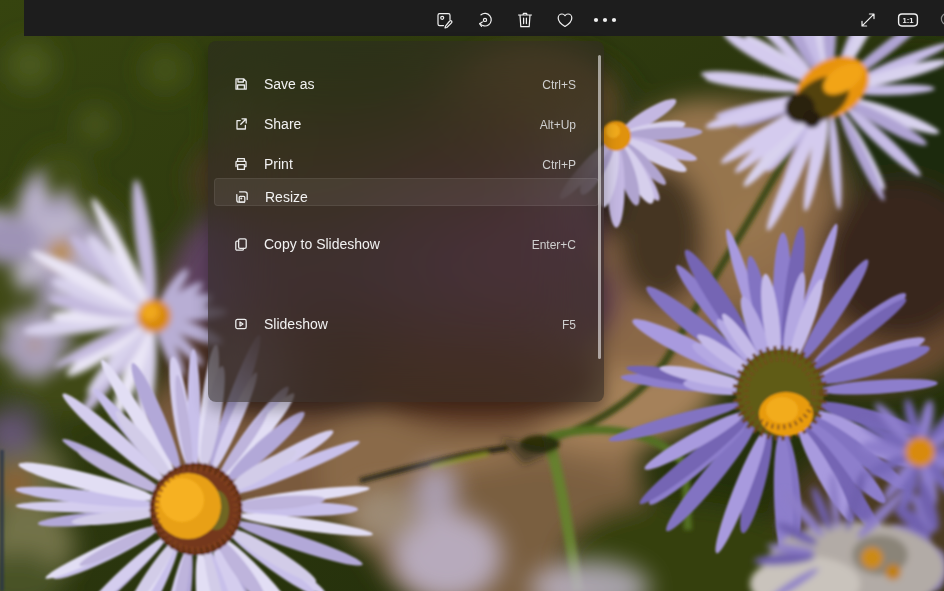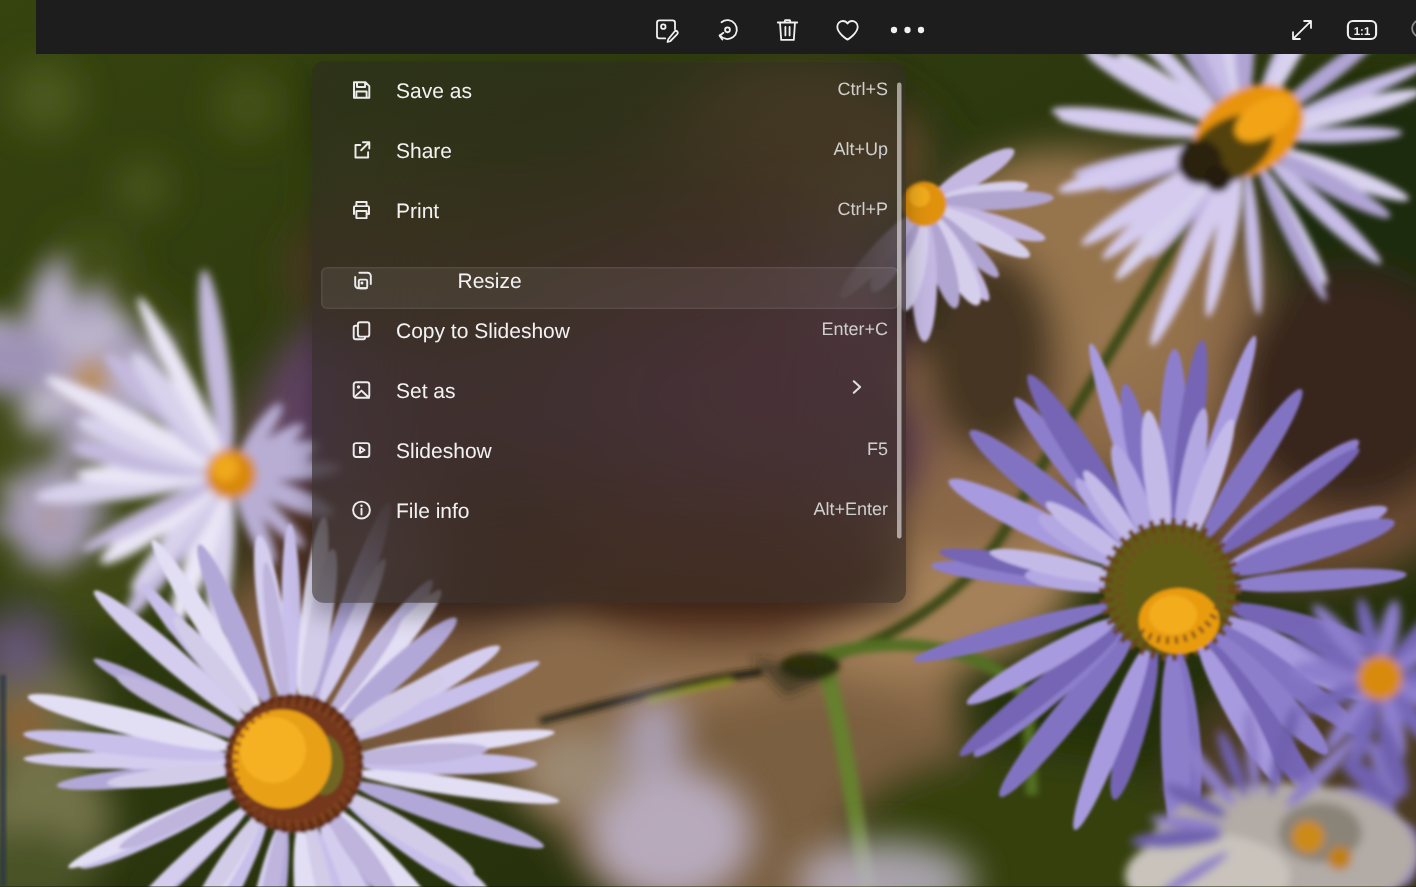--- a/index.html
+++ b/index.html
@@ -1,26 +1,26 @@
 <!DOCTYPE html>
 <html><head><meta charset="utf-8"><style>
 html,body{margin:0;padding:0;background:#000;}
 #stage{position:relative;width:944px;height:591px;overflow:hidden;font-family:"Liberation Sans",sans-serif;}
 #topbar{position:absolute;left:0;top:0;width:944px;height:36px;background:#1d1d1d;margin-left:24px;}
 .tic{position:absolute;top:10px;width:20px;height:20px;}
 #menu{position:absolute;left:208px;top:41px;width:396px;height:361px;border-radius:8px;
  background:rgba(42,40,37,0.55);backdrop-filter:blur(40px) saturate(120%);
  box-shadow:0 8px 16px rgba(0,0,0,0.3);overflow:hidden;}
-.row{position:absolute;left:0;width:396px;height:40px;display:flex;align-items:flex-start;}
+.row{position:absolute;left:0;width:396px;height:40px;display:flex;align-items:flex-end;}
 .row svg:first-child{margin-left:25px;flex:0 0 16px;}
 .lbl{margin-left:15px;font-size:14px;color:#f2f2f2;letter-spacing:0px;}
-.sc{margin-left:auto;margin-right:12px;font-size:12px;color:#cfcfcf;}
+.sc{margin-left:auto;margin-right:28px;font-size:12px;color:#cfcfcf;}
 .chev{margin-left:auto;margin-right:27px;}
 .hi{background:rgba(255,255,255,0.065);border:1px solid rgba(255,255,255,0.07);border-radius:4px;
- left:6px;width:385px;height:28px;top:137px !important;box-sizing:border-box;gap:40px;}
+ left:6px;width:385px;height:28px;top:137px !important;box-sizing:border-box;}
 .hi svg:first-child{margin-left:19px;}
 #sbar{position:absolute;left:390px;top:14px;width:2.5px;height:304px;background:rgba(255,255,255,0.55);border-radius:2px;}
 </style></head>
 <body>
 <div id="stage">
 <svg width="944" height="591" viewBox="0 0 944 591">
 <defs>
 <filter id="b2" x="-40%" y="-40%" width="180%" height="180%">
           <feGaussianBlur stdDeviation="2"></feGaussianBlur>
         </filter>
@@ -460,42 +460,22 @@
         <span class="lbl">Resize</span>
       </div>
 <div class="row" style="top:171px">
         <svg width="16" height="16" viewBox="0 0 16 16">
           <rect x="5.6" y="2.8" width="7.6" height="9.6" rx="1.4" fill="none" stroke="#ececec" stroke-width="1.3" stroke-linecap="round" stroke-linejoin="round"></rect>
           <path fill="none" stroke="#ececec" stroke-width="1.3" stroke-linecap="round" stroke-linejoin="round" d="M10.4 12.4 V13 C10.4 13.7 9.9 14.2 9.2 14.2 H4 C3.3 14.2 2.8 13.7 2.8 13 V6.4 C2.8 5.7 3.3 5.2 4 5.2 H5.6"></path>
         </svg>
         <span class="lbl">Copy to Slideshow</span>
         <span class="sc">Enter+C</span>
       </div>
-<div class="row" style="top:211px">
-        <svg width="16" height="16" viewBox="0 0 16 16">
-          <rect x="2.8" y="2.8" width="10.4" height="10.4" rx="1.6" fill="none" stroke="#ececec" stroke-width="1.3" stroke-linecap="round" stroke-linejoin="round"></rect>
-          <circle cx="6" cy="6" r="1.1" fill="#ececec"></circle>
-          <path fill="none" stroke="#ececec" stroke-width="1.3" stroke-linecap="round" stroke-linejoin="round" d="M3.4 12.6 L8 8.4 L10.6 10.8 M13 13.2 L8.6 9"></path>
-        </svg>
-        <span class="lbl">Set as</span>
-        <svg class="chev" width="12" height="12" viewBox="0 0 12 12">
-          <path d="M4.2 2.2 L8.4 6 L4.2 9.8" fill="none" stroke="#e0e0e0" stroke-width="1.4" stroke-linecap="round" stroke-linejoin="round"></path>
-        </svg>
-      </div>
 <div class="row" style="top:251px">
         <svg width="16" height="16" viewBox="0 0 16 16">
           <rect x="2.8" y="3.4" width="10.4" height="9.2" rx="1.6" fill="none" stroke="#ececec" stroke-width="1.3" stroke-linecap="round" stroke-linejoin="round"></rect>
           <path d="M7 6 L10 8 L7 10 Z" fill="none" stroke="#ececec" stroke-width="1.3" stroke-linecap="round" stroke-linejoin="round"></path>
         </svg>
         <span class="lbl">Slideshow</span>
         <span class="sc">F5</span>
-      </div>
-<div class="row" style="top:291px">
-        <svg width="16" height="16" viewBox="0 0 16 16">
-          <circle cx="8" cy="8" r="5.6" fill="none" stroke="#ececec" stroke-width="1.3" stroke-linecap="round" stroke-linejoin="round"></circle>
-          <path d="M8 7.2 V11" fill="none" stroke="#ececec" stroke-width="1.3" stroke-linecap="round" stroke-linejoin="round"></path>
-          <circle cx="8" cy="5.2" r="0.8" fill="#ececec"></circle>
-        </svg>
-        <span class="lbl">File info</span>
-        <span class="sc">Alt+Enter</span>
       </div>
 <div id="sbar"></div>
 </div>
 </div>
 </body></html>

